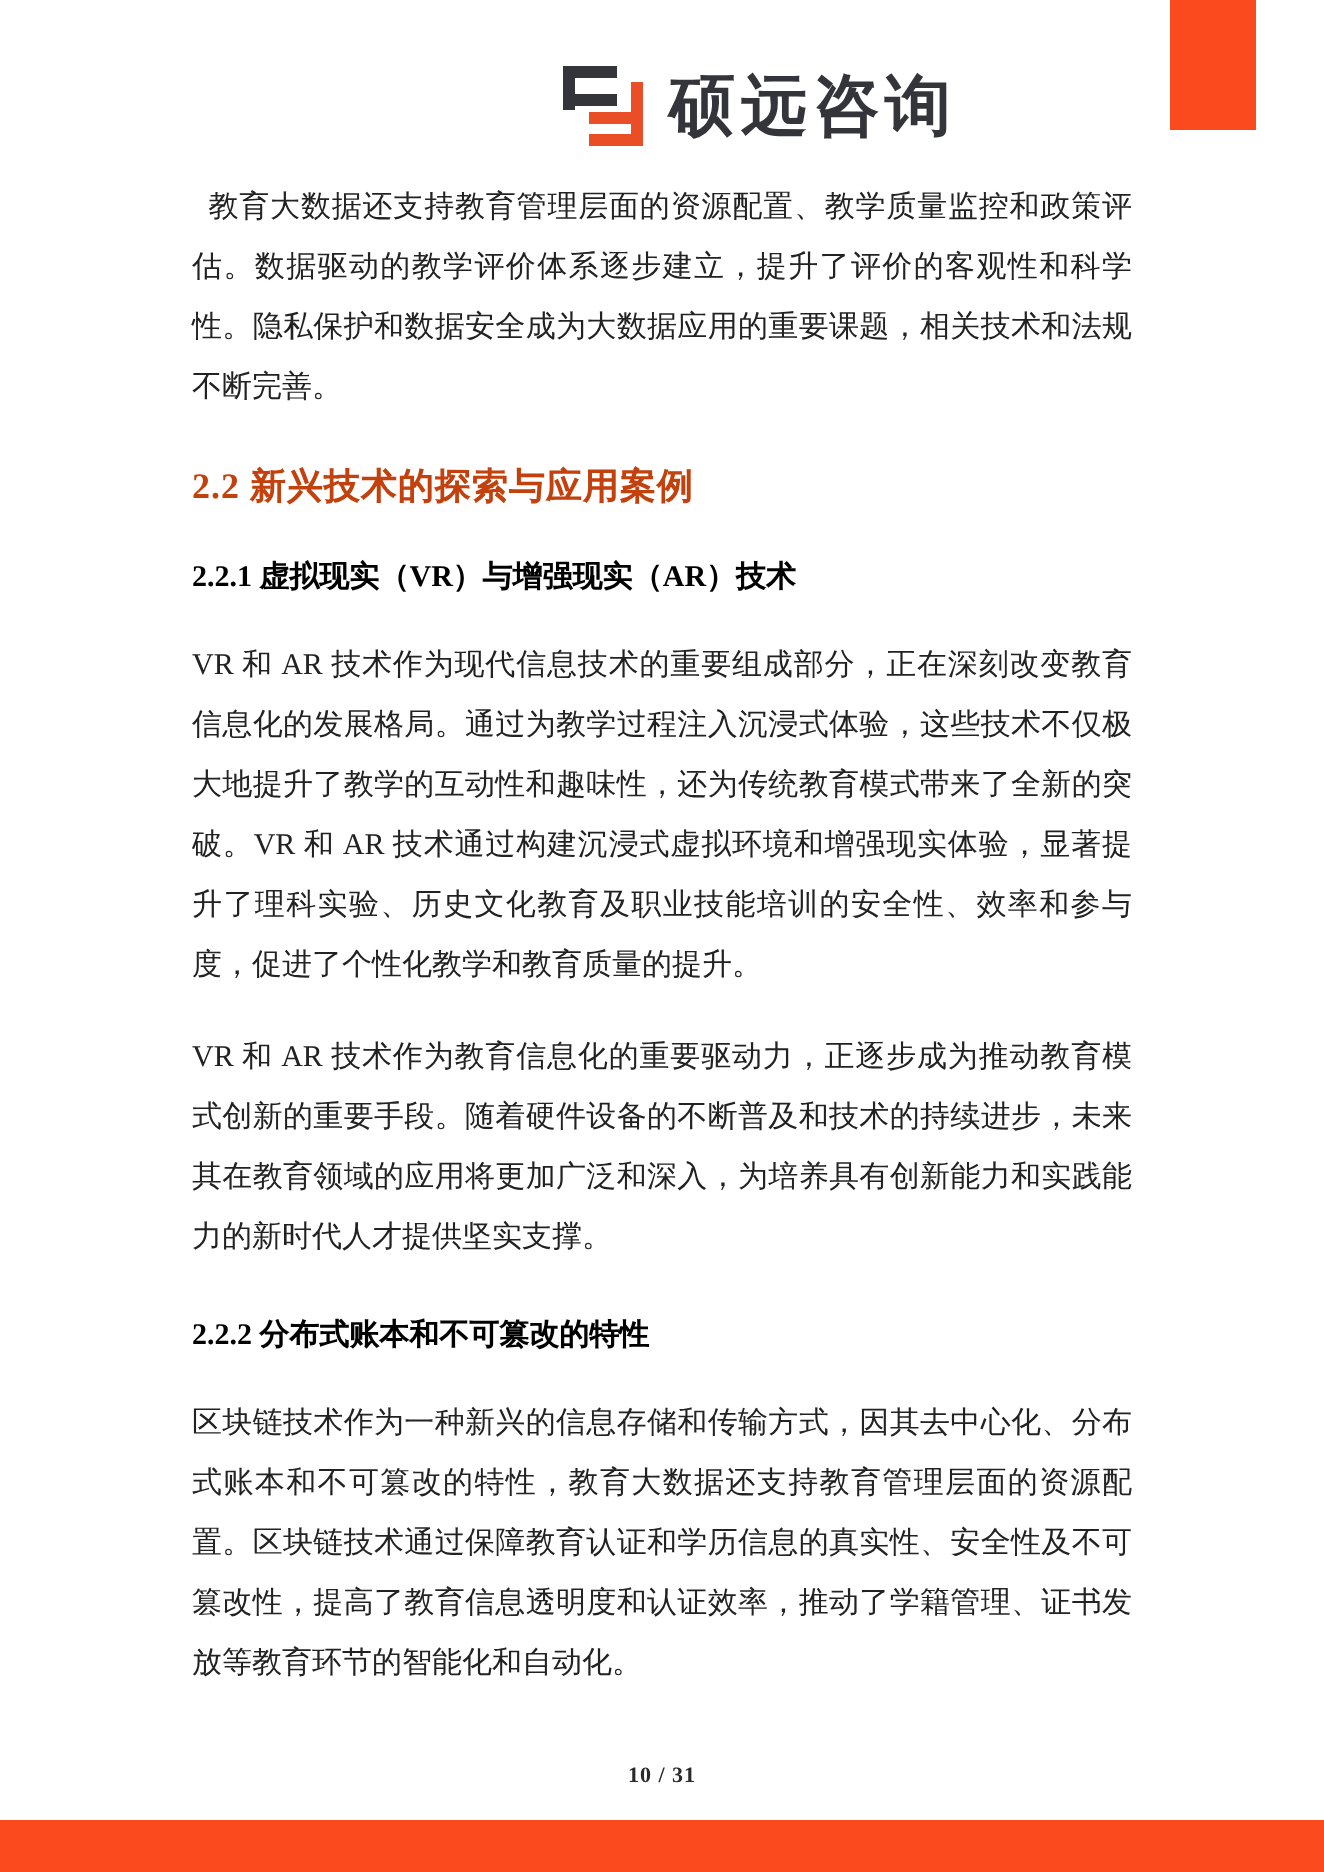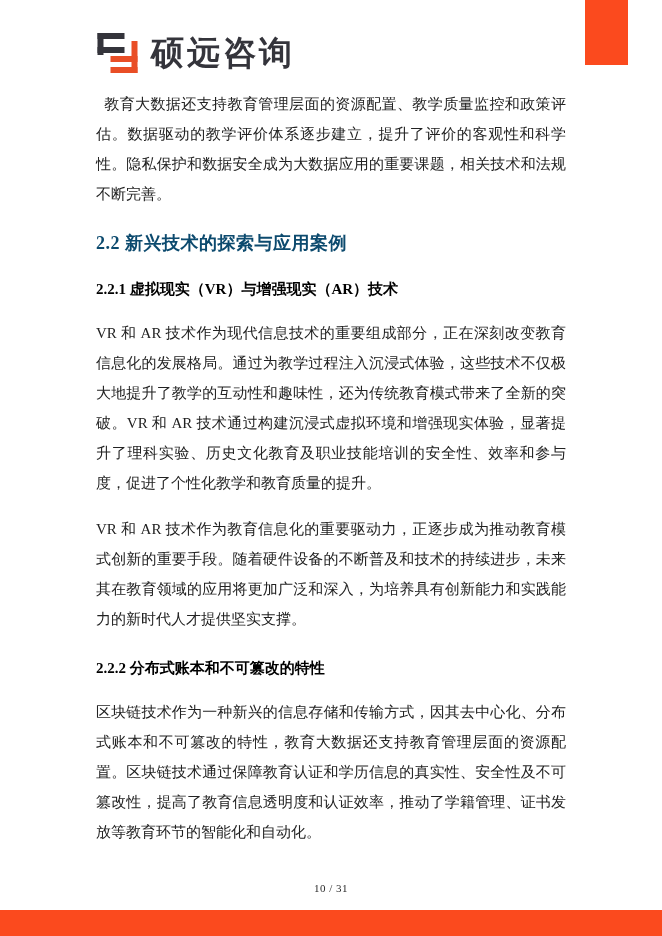--- a/index.html
+++ b/index.html
@@ -19,20 +19,21 @@
     width: 43px;
     height: 65px;
     background: #FB4A1E;
   }
   .logo {
     display: flex;
     align-items: center;
     gap: 13px;
     margin: 33px 0 0 97px;
     height: 40px;
+    justify-content: center;
   }
   .logo-mark { width: 41px; height: 40px; flex: 0 0 auto; }
   .logo-text {
     font-family: "Liberation Sans", "DejaVu Sans", sans-serif;
     font-weight: 700;
     font-size: 33px;
     letter-spacing: 3px;
     color: #34343B;
     line-height: 40px;
     white-space: nowrap;
@@ -43,39 +44,39 @@
     line-height: 30px;
     text-align: justify;
     margin: 16px 0;
     color: #222222;
   }
   .para.first { text-indent: 0.55em; }
   .h-section {
     font-size: 18px;
     line-height: 24px;
     font-weight: 700;
-    color: #0c4a6e;
+    color: #c2410c;
     margin: 22px 0 24px;
     letter-spacing: 0.5px;
   }
   .h-sub {
     font-size: 15px;
     line-height: 21px;
     font-weight: 700;
     color: #000000;
     margin: 24px 0 18px;
   }
   .page-number {
     position: absolute;
     left: 0;
     right: 0;
     bottom: 42px;
     text-align: center;
     font-size: 11px;
-    font-weight: 400;
+    font-weight: 700;
     color: #2a2a2a;
     letter-spacing: 0.5px;
   }
   .bottom-bar {
     position: absolute;
     left: 0;
     right: 0;
     bottom: 0;
     height: 26px;
     background: #FB4A1E;

